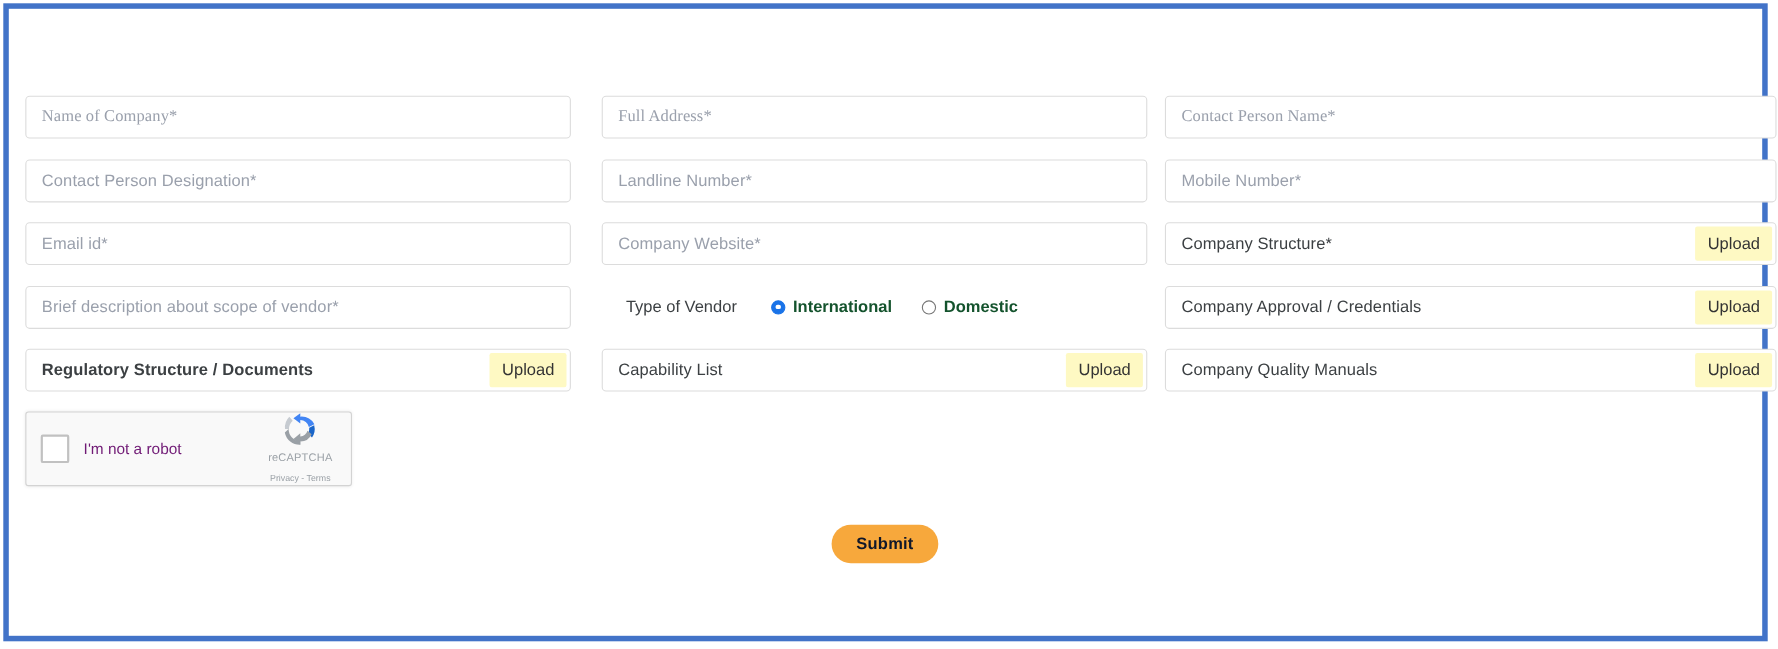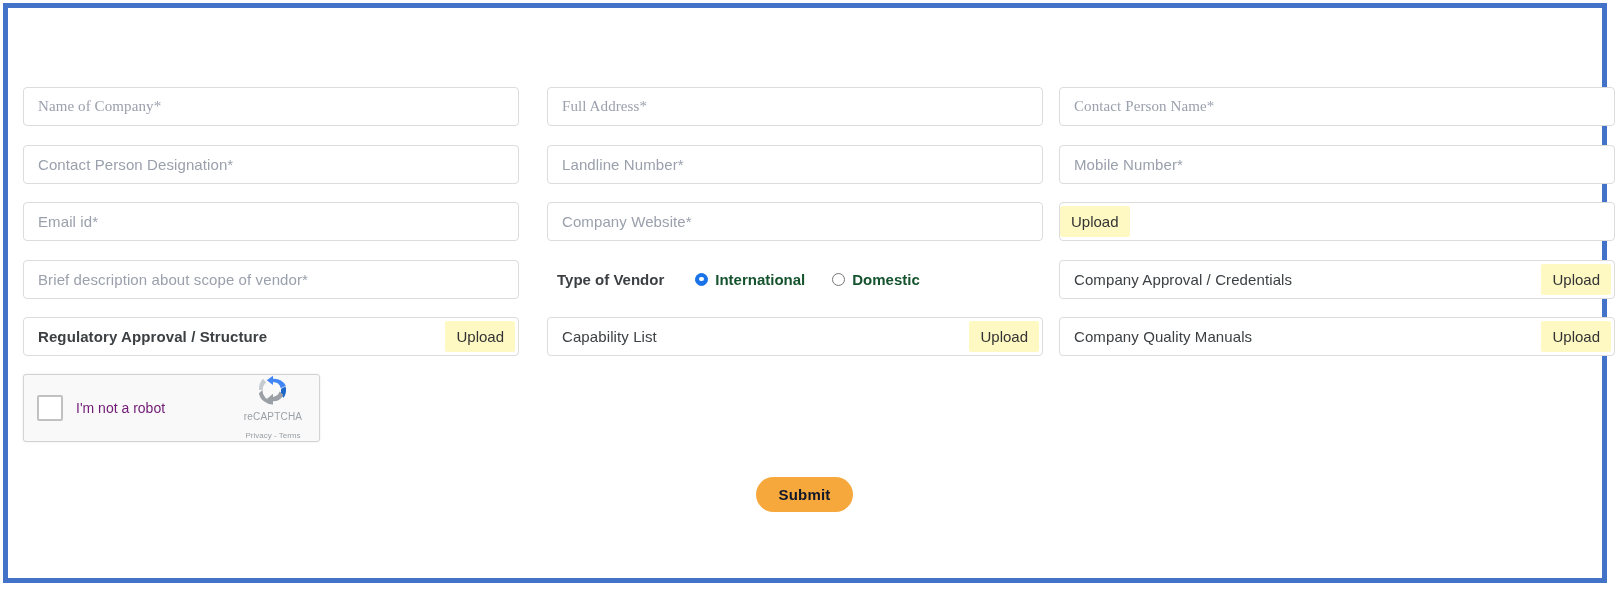--- a/index.html
+++ b/index.html
@@ -94,23 +94,24 @@
   .vendor-row {
     position: absolute;
     left: 549px;
     top: 259px;
     display: flex;
     align-items: center;
     height: 24px;
   }
   .vendor-row .vlabel {
     font-size: 15px;
-    font-weight: bold;
+    font-weight: normal;
     color: #3c4043;
     margin-right: 31px;
+    margin-left: 12px;
   }
   .radio-opt {
     display: flex;
     align-items: center;
     margin-right: 27px;
     cursor: pointer;
   }
   .radio-dot {
     width: 13px;
     height: 13px;
@@ -225,21 +226,21 @@
     <div class="field col1 row2">
       <span class="ph">Contact Person Designation*</span>
     </div>
     <div class="field col1 row3">
       <span class="ph">Email id*</span>
     </div>
     <div class="field col1 row4">
       <span class="ph">Brief description about scope of vendor*</span>
     </div>
     <div class="field col1 row5 has-upload">
-      <span class="lbl" style="font-weight:bold;">Regulatory Approval / Structure</span>
+      <span class="lbl" style="font-weight:bold;">Regulatory Structure / Documents</span>
       <span class="upload-btn">Upload</span>
     </div>
 
     <div class="field col2 row1">
       <span class="ph">Full Address*</span>
     </div>
     <div class="field col2 row2">
       <span class="ph">Landline Number*</span>
     </div>
     <div class="field col2 row3">
@@ -263,20 +264,21 @@
       <span class="upload-btn">Upload</span>
     </div>
 
     <div class="field col3 row1">
       <span class="ph">Contact Person Name*</span>
     </div>
     <div class="field col3 row2">
       <span class="ph">Mobile Number*</span>
     </div>
     <div class="field col3 row3 has-upload">
+      <span class="lbl">Company Structure*</span>
       <span class="upload-btn">Upload</span>
     </div>
     <div class="field col3 row4 has-upload">
       <span class="lbl">Company Approval / Credentials</span>
       <span class="upload-btn">Upload</span>
     </div>
     <div class="field col3 row5 has-upload">
       <span class="lbl">Company Quality Manuals</span>
       <span class="upload-btn">Upload</span>
     </div>

